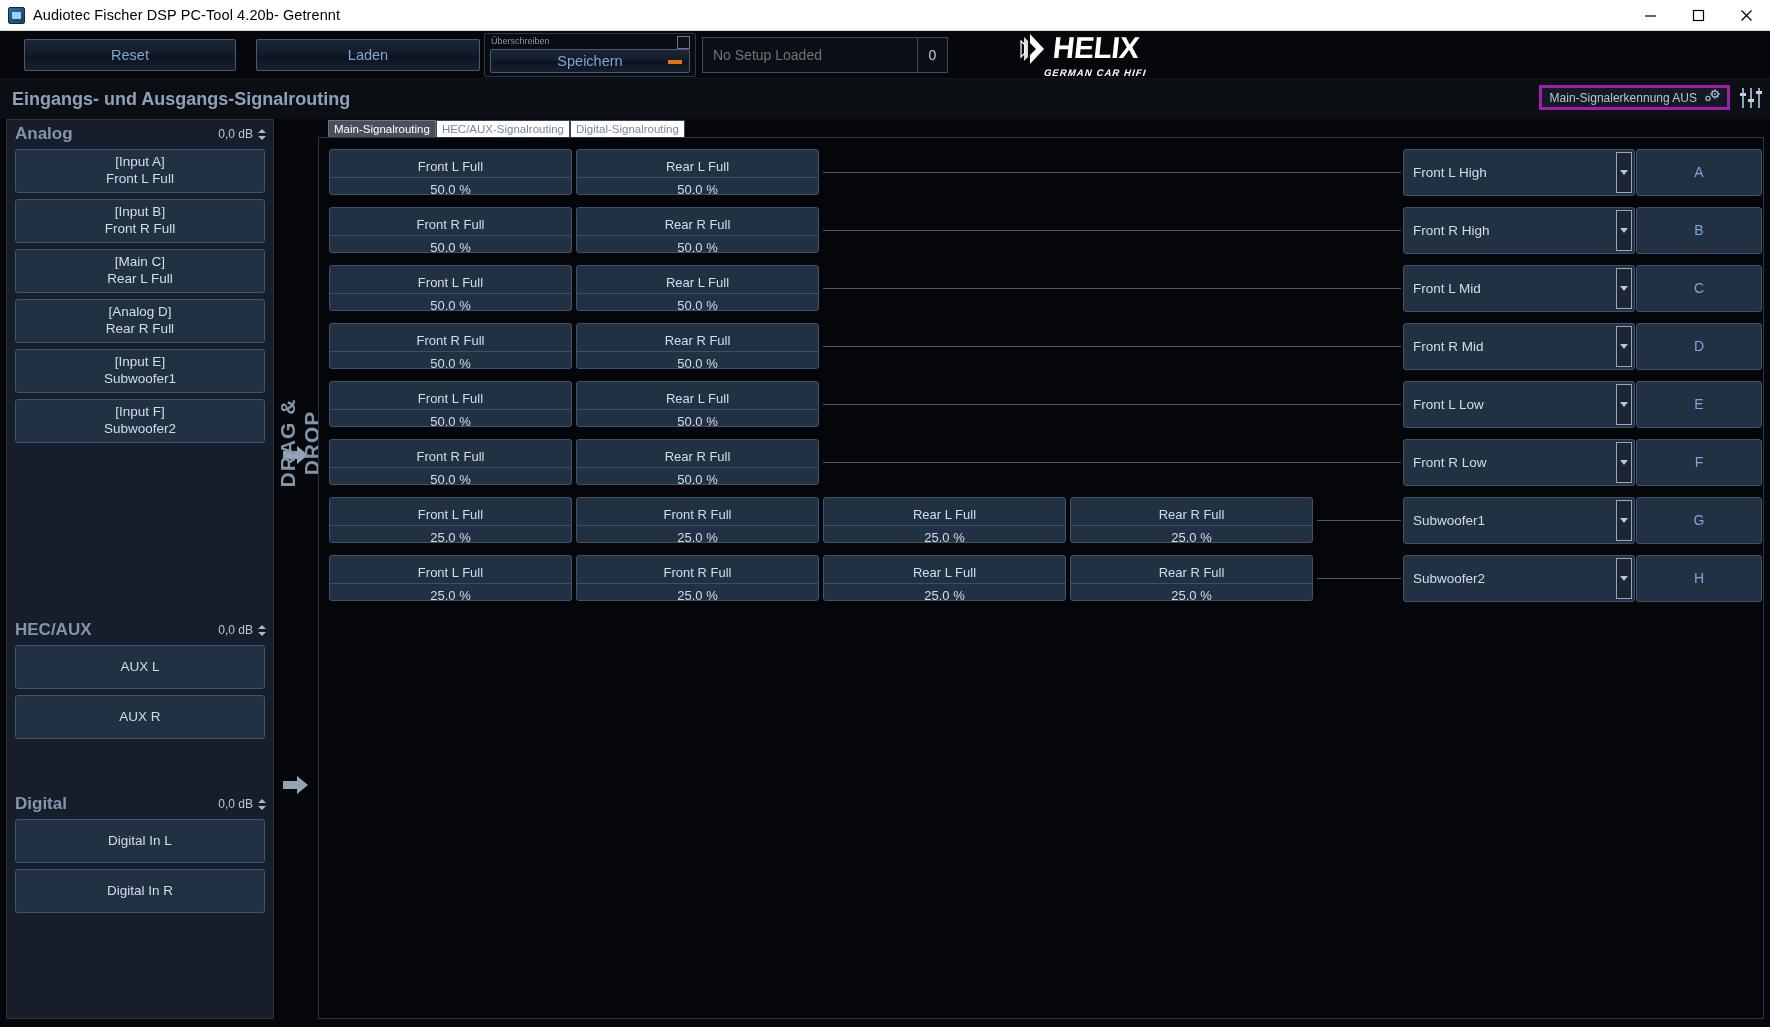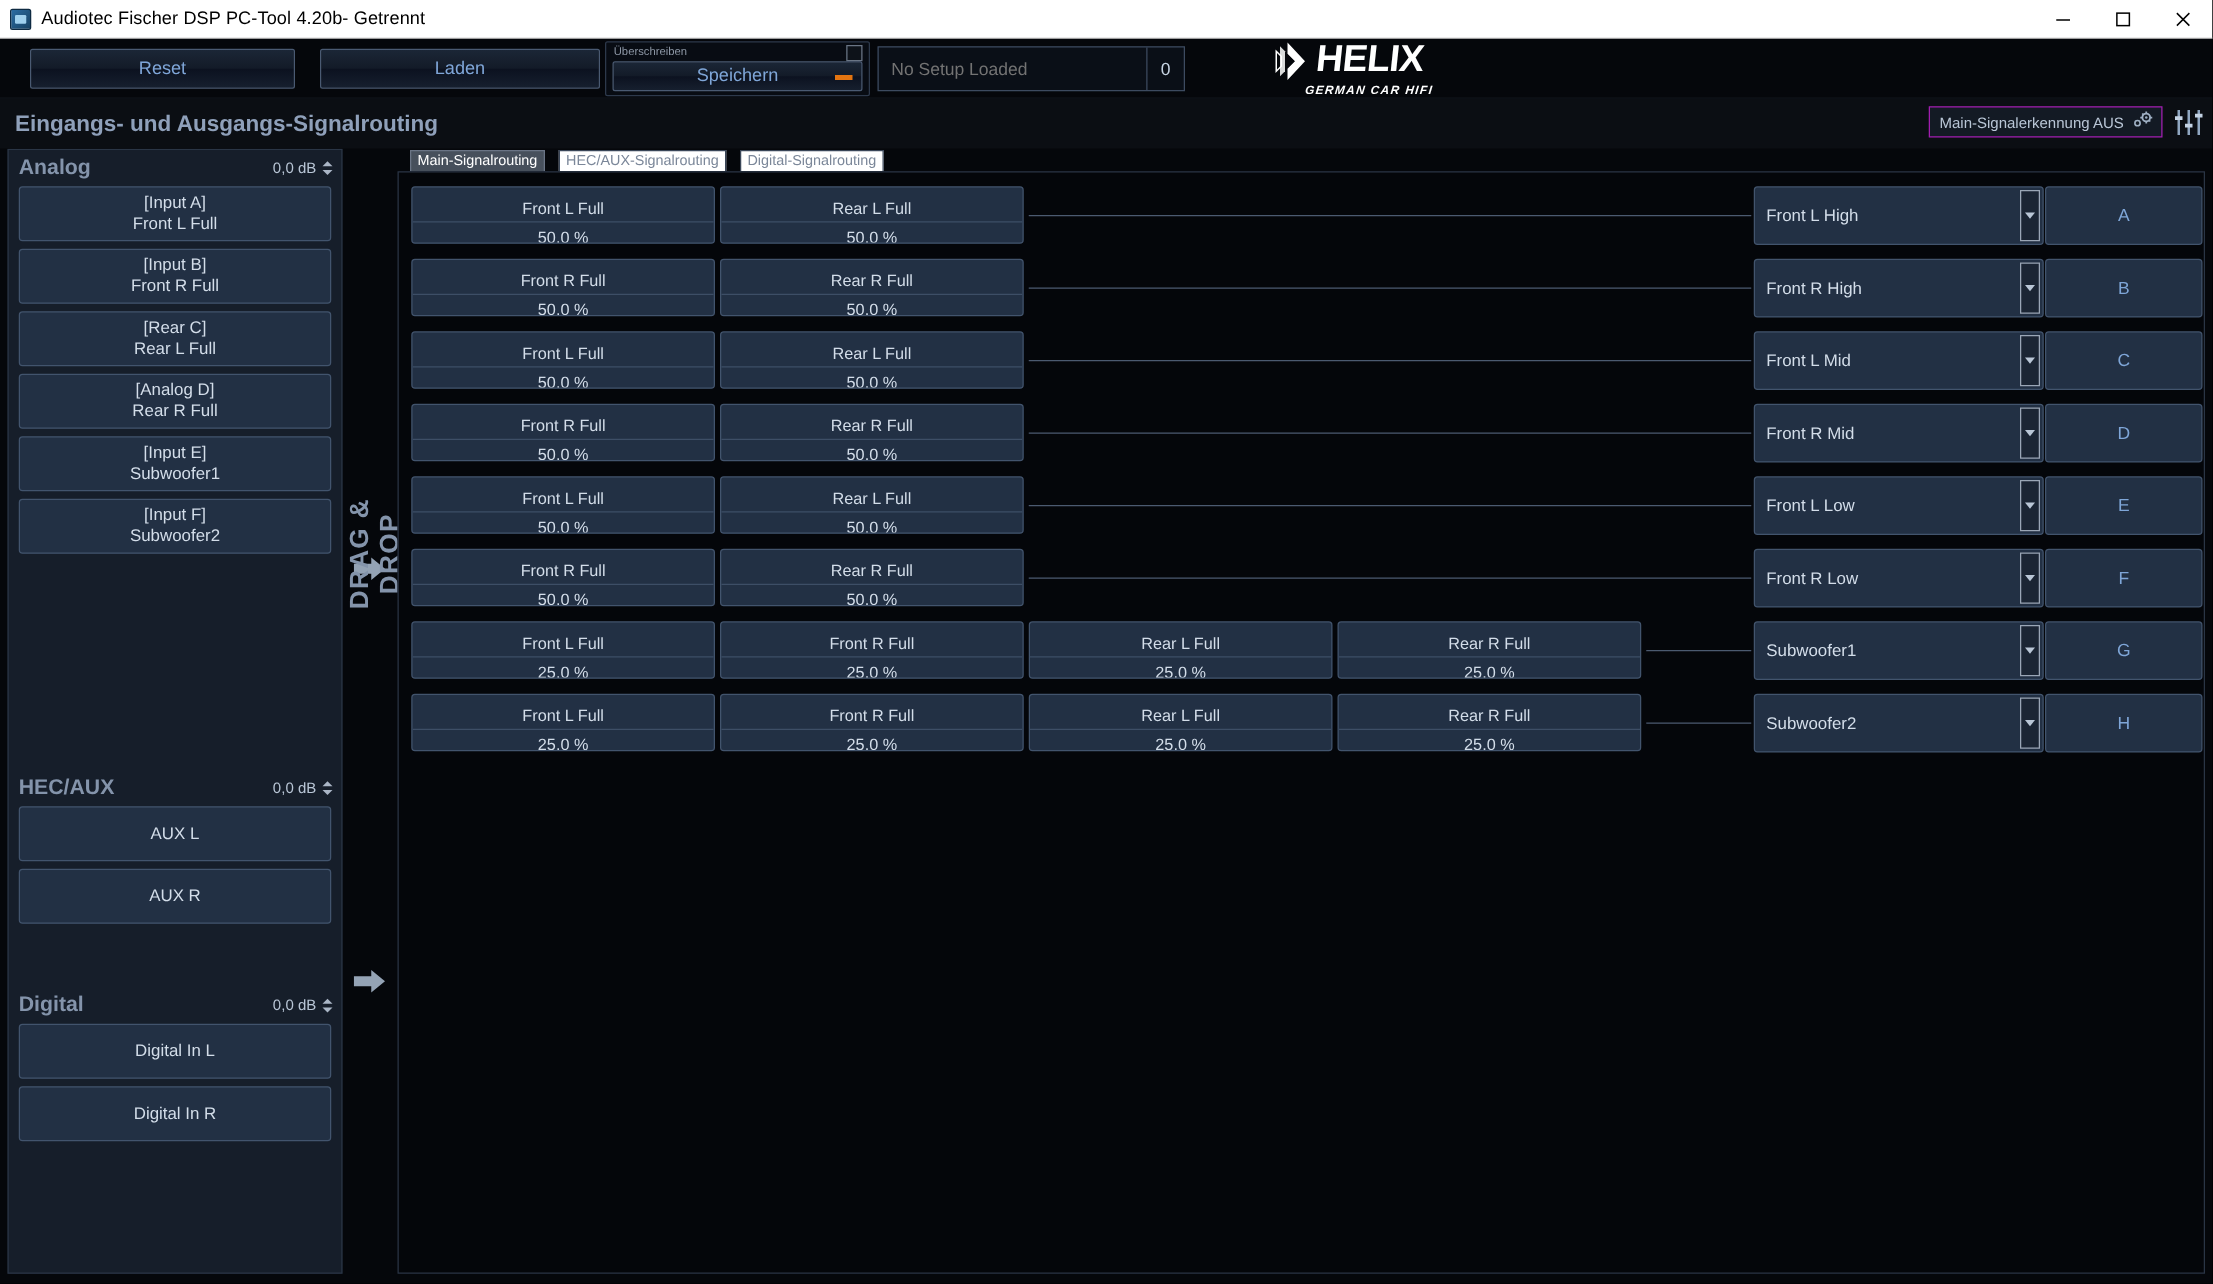--- a/index.html
+++ b/index.html
@@ -159,21 +159,21 @@
     position: relative;
   }
   .page-title {
     color: #8fa0ba;
     font-size: 18px;
     font-weight: bold;
   }
   .sig-box {
     position: absolute; right: 40px; top: 6px;
     height: 25px;
-    border: 1px solid #a21caf;
+    border: 3px solid #a21caf;
     background: #131a24;
     display: flex; align-items: center;
     padding: 0 6px 0 8px;
     gap: 7px;
   }
   .sig-text { font-size: 12px; color: #b9c6d6; }
   .eq-icon {
     position: absolute; right: 6px; top: 6px;
     width: 26px; height: 25px;
     display: flex; align-items: center; justify-content: center;
@@ -268,21 +268,20 @@
     flex: 1;
     margin: 0 6px 8px 0;
     display: flex; flex-direction: column;
     position: relative;
   }
   .tabs {
     display: flex;
     height: 18px;
     align-items: flex-end;
     margin-left: 10px;
-    gap: 11px;
   }
   .tab {
     height: 17px;
     padding: 0 5px;
     font-size: 11.5px;
     display: flex; align-items: center;
     border: 1px solid #3a4658;
     border-bottom: none;
     color: #7b8799;
     background: #ffffff;
@@ -501,21 +500,21 @@
     </div>
     <div class="inbtn">
       <span>[Input A]</span>
       <span>Front L Full</span>
     </div>
     <div class="inbtn">
       <span>[Input B]</span>
       <span>Front R Full</span>
     </div>
     <div class="inbtn">
-      <span>[Rear C]</span>
+      <span>[Main C]</span>
       <span>Rear L Full</span>
     </div>
     <div class="inbtn">
       <span>[Analog D]</span>
       <span>Rear R Full</span>
     </div>
     <div class="inbtn">
       <span>[Input E]</span>
       <span>Subwoofer1</span>
     </div>

